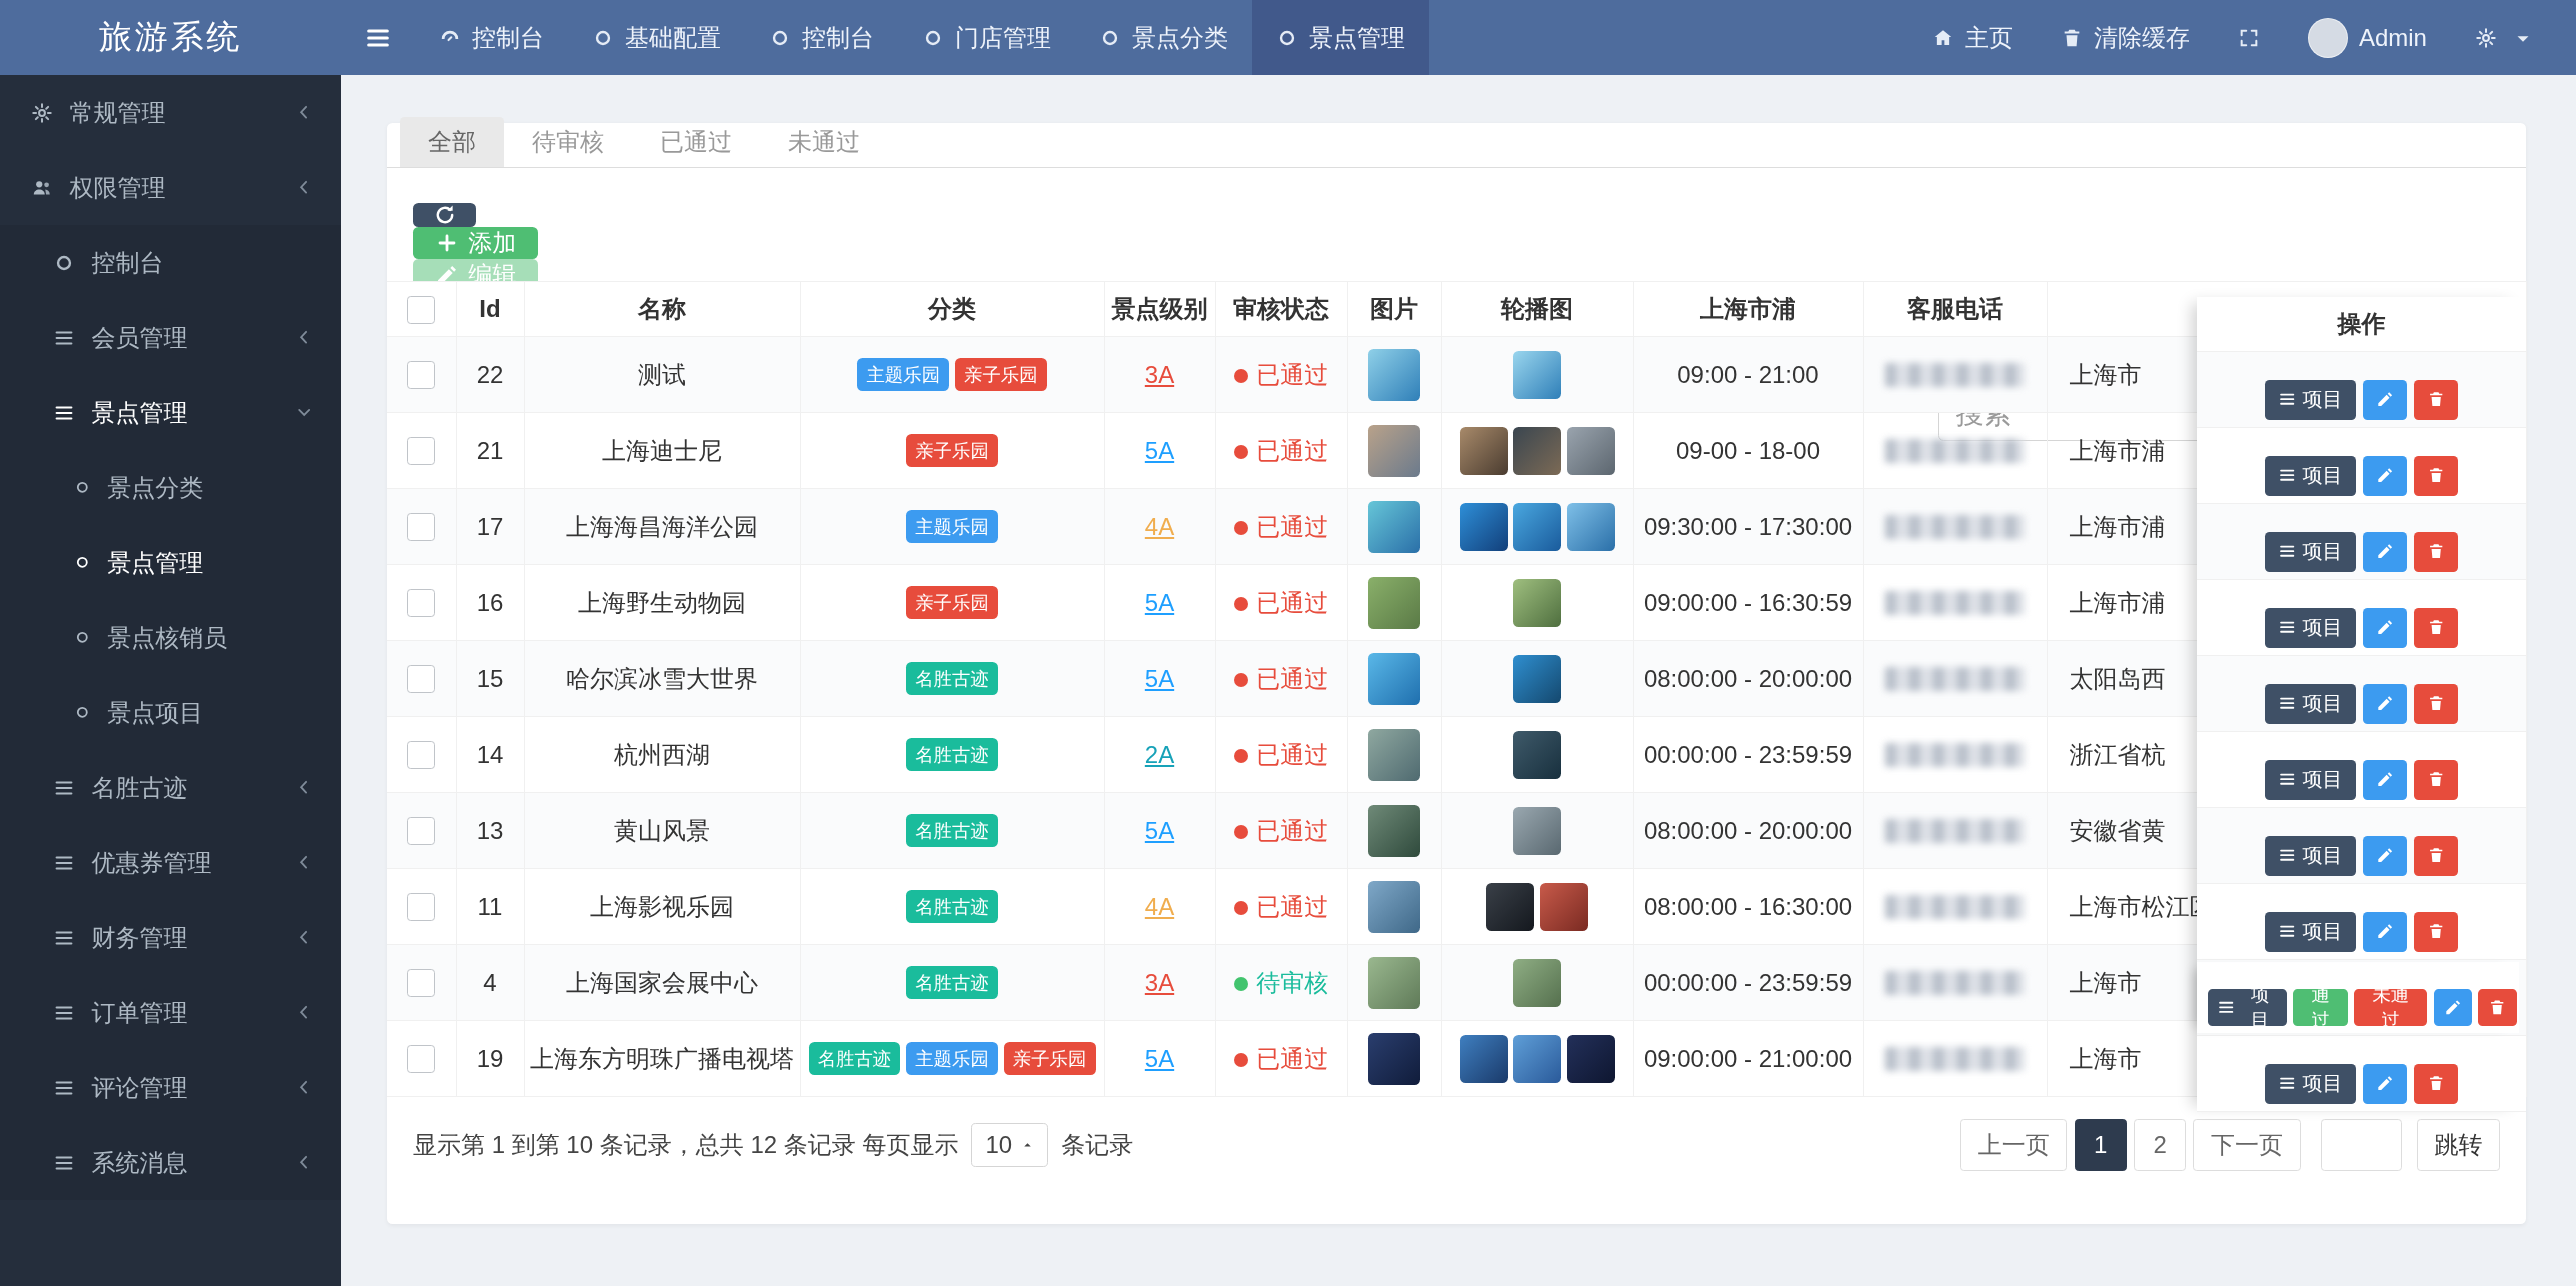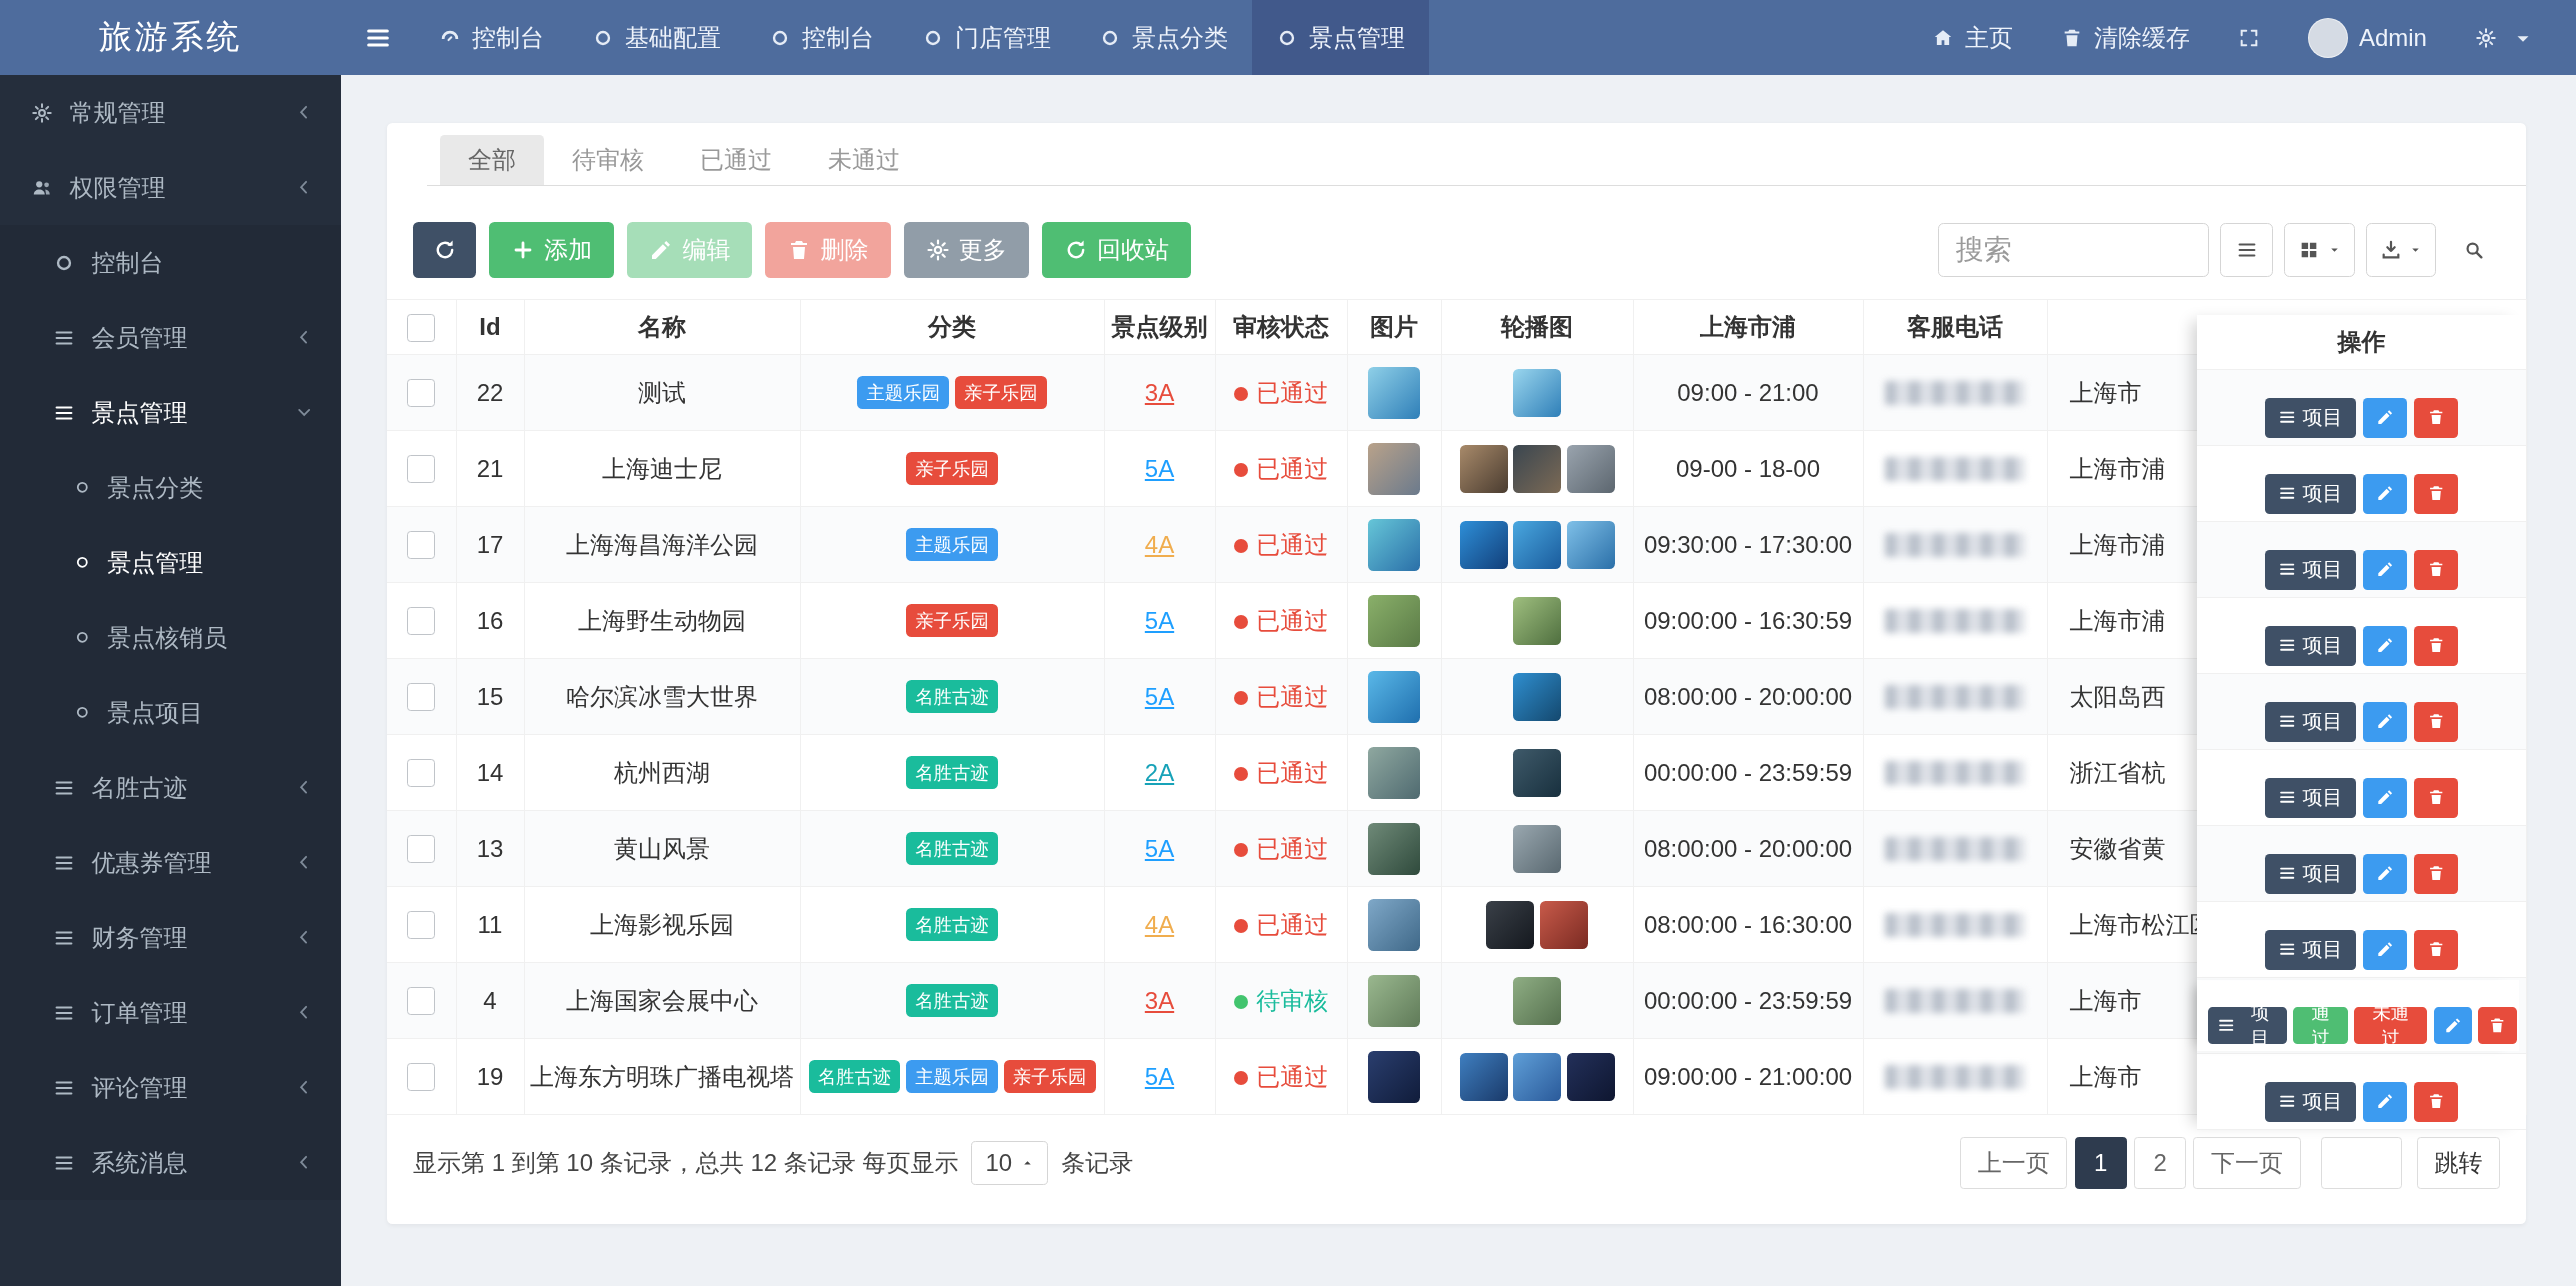--- a/index.html
+++ b/index.html
@@ -38,26 +38,26 @@
   .side-item.lv1{padding-left:53px;background:var(--side-sub);}
   .side-item.lv2{padding-left:74px;background:var(--side-sub);}
   .side-item.lv2 .icon{font-size:16.6px;}
   .side-item.open,.side-item.active{color:#ffffff;}
 
   
   main{position:absolute;left:341px;top:75px;width:2235px;height:1211px;background:#eef1f5;}
   .panel{position:absolute;left:46px;top:48px;width:2139px;height:1101px;background:#fff;border-radius:5.5px;box-shadow:0 1.8px 4.6px rgba(0,0,0,.05);}
 
   
-  .tabs{height:63px;border-bottom:0.9px solid var(--border);display:flex;align-items:flex-end;padding-left:13px;margin-left:40px;}
+  .tabs{height:45px;border-bottom:0.9px solid var(--border);display:flex;align-items:flex-end;padding-left:13px;}
   .tab{padding:0 28px;height:50px;line-height:50px;color:#999;font-size:24px;cursor:pointer;}
   .tab.active{background:#e9e9e9;color:#666;border-radius:4.6px 4.6px 0 0;}
 
   
-  .toolbar{display:flex;align-items:center;margin:35px 26px 0;height:57px;}
+  .toolbar{display:flex;align-items:flex-start;margin:35px 26px 0;height:57px;flex-direction:column;}
   .btn{height:56px;border:none;border-radius:5.5px;color:#fff;font-size:24px;display:inline-flex;align-items:center;gap:9.2px;padding:0 22px;margin-right:13px;cursor:pointer;}
   .btn .icon{font-size:24px;}
   .btn.refresh{background:var(--dark);width:63px;justify-content:center;padding:0;}
   .btn.add{background:var(--green);}
   .btn.edit{background:var(--green);opacity:.5;cursor:default;}
   .btn.del{background:var(--red);opacity:.5;cursor:default;}
   .btn.more{background:var(--gray-btn);}
   .btn.recycle{background:var(--green);}
   .tools{margin-left:auto;display:flex;align-items:center;}
   .search-input{width:271px;height:54px;border:0.9px solid #d5d5d5;border-radius:5.5px;font-size:28px;padding:0 16.6px;color:#7f1d1d;outline:none;}

